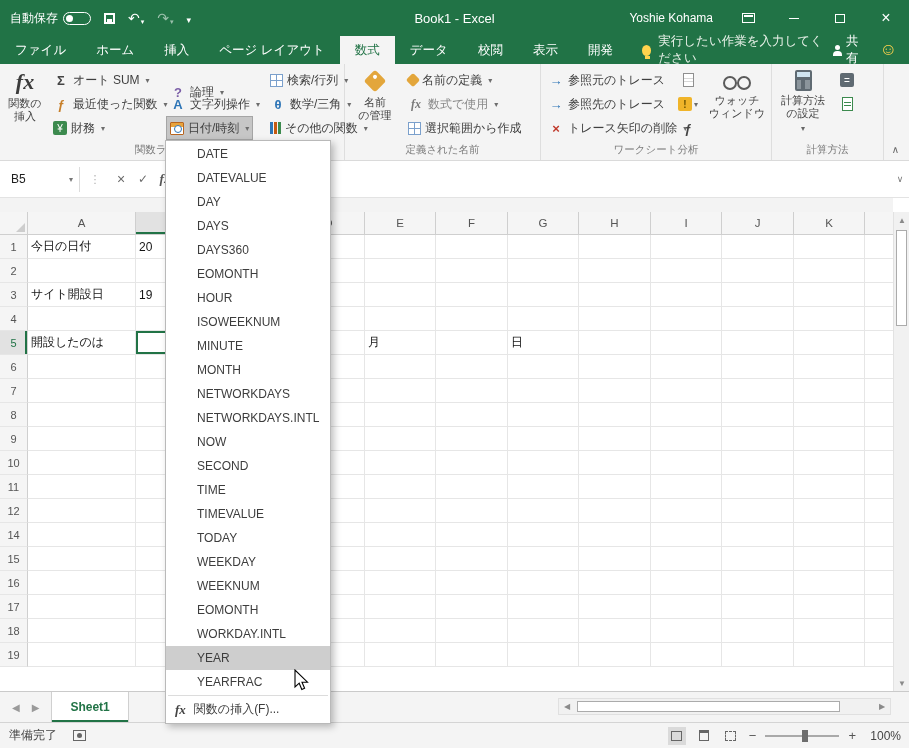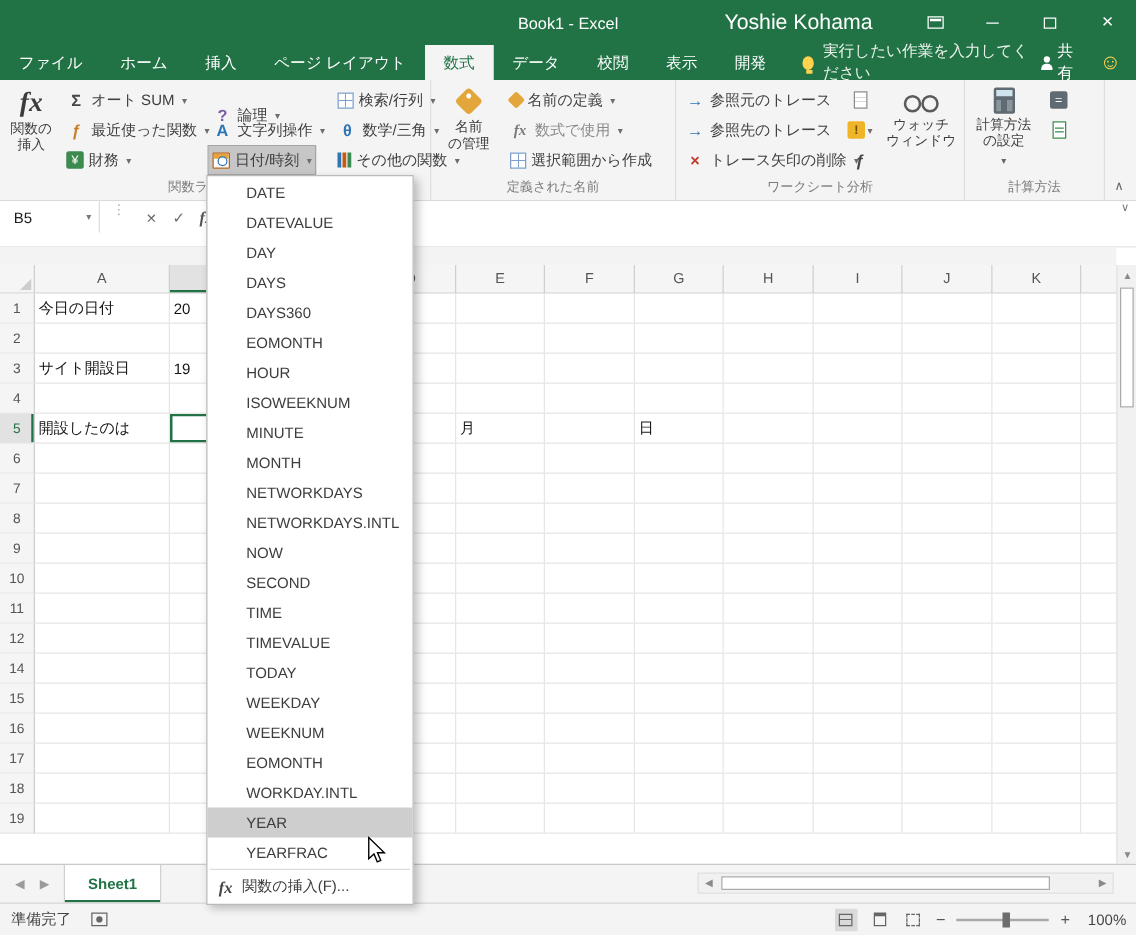--- a/index.html
+++ b/index.html
@@ -16,21 +16,21 @@
 .qbtn{display:flex;align-items:flex-end;font-size:14px;line-height:1}
 .qbtn .c{font-size:7px;margin-left:1px}
 .ic-save{width:11px;height:11px;border:2px solid #fff;position:relative}
 .ic-save::after{content:"";position:absolute;left:1px;right:1px;bottom:0;height:3px;background:#fff}
 .gly-undo::before{content:"↶"}
 .gly-redo::before{content:"↷"}
 .gly-qatc::before{content:"▾";font-size:9px}
 .dim{opacity:.55}
 .tb-title{position:absolute;left:0;right:0;top:0;height:36px;display:flex;align-items:center;justify-content:center;font-size:13px;pointer-events:none}
 .tb-right{margin-left:auto;display:flex;align-items:center;height:100%;z-index:2}
-.tb-user{font-size:17px;margin-right:27px}
+.tb-user{font-size:12px;margin-right:12px}
 .winbtn{width:46px;height:36px;display:flex;align-items:center;justify-content:center}
 .ic-ribopts{width:13px;height:10px;border:1px solid #fff;position:relative}
 .ic-ribopts::after{content:"";position:absolute;top:1px;left:1px;right:1px;height:2px;background:#fff}
 .ic-min{width:10px;height:1px;background:#fff}
 .ic-max{width:10px;height:9px;border:1px solid #fff}
 .ic-close::before{content:"×";font-size:16px}
 
 
 .tabrow{position:absolute;left:0;top:36px;right:0;height:28px;background:#217346;display:flex;align-items:stretch;color:#fff}
 .ftab,.rtab{display:flex;align-items:center;padding:0 15px;font-size:12.5px;white-space:nowrap}
@@ -91,21 +91,21 @@
 .ic-calcbig{width:17px;height:21px;background:#5f6a72;border-radius:2px;position:relative;margin:1px 0 1px}
 .ic-calcbig::before{content:"";position:absolute;top:2px;left:2px;right:2px;height:5px;background:#cfe3ef}
 .ic-calcbig::after{content:"";position:absolute;left:2px;right:2px;top:10px;bottom:2px;
  background:linear-gradient(to right,#8b959c 30%,transparent 30%,transparent 65%,#8b959c 65%),#5f6a72}
 .chip-calc{background:#5f6a72}.chip-calc::before{content:"="}
 .ic-sheetcalc{width:11px;height:14px;border:1px solid #3c8a4e;background:#fff;position:relative}
 .ic-sheetcalc::after{content:"";position:absolute;left:1px;right:1px;top:4px;height:1px;background:#3c8a4e;box-shadow:0 3px 0 #3c8a4e}
 .collapse{position:absolute;right:10px;bottom:5px;font-size:10px;color:#666}
 
 
-.fbar{position:absolute;left:0;top:161px;right:0;height:37px;background:#fff;border-bottom:1px solid #e3e3e3;display:flex;align-items:flex-start}
+.fbar{position:absolute;left:0;top:161px;right:0;height:37px;background:#fff;border-bottom:1px solid #e3e3e3;display:flex;align-items:center}
 .namebox{width:60px;height:25px;margin-left:3px;display:flex;align-items:center;padding-left:8px;font-size:12px;color:#1d1d1d}
 .nbcaret{width:17px;height:25px;display:flex;align-items:center;justify-content:center;font-size:8px;color:#777;border-right:1px solid #dcdcdc}
 .fsplit{width:30px;text-align:center;color:#b0b0b0;font-size:11px}
 .fbtn{width:22px;height:25px;display:flex;align-items:center;justify-content:center;color:#6a6a6a}
 .ig-x::before{content:"×";font-size:14px}
 .ig-check::before{content:"✓";font-size:12px}
 .ig-fxbar::before{content:"fx";font-family:"Liberation Serif","DejaVu Serif",serif;font-style:italic;font-weight:bold;font-size:13px;color:#555}
 .finput{flex:1;height:25px;border-left:1px solid #e2e2e2}
 .fexpand{width:18px;text-align:center;color:#777;font-size:9px}
 .gridgap{position:absolute;left:0;top:198px;width:893px;height:14px;background:#f3f3f3}
@@ -168,20 +168,40 @@
 .tlink span{color:#2367a6;font-size:11.5px}
 
 .cursor{position:absolute;left:293px;top:669px;z-index:70;pointer-events:none}
 </style>
 </head>
 <body>
 
 <div id="app">
 
   <div class="titlebar">
+    <div class="tb-left">
+      <div class="autosave">
+        <span>自動保存</span>
+        <span class="pill"></span>
+      </div>
+      <span class="qbtn">
+          <span class="ic-save"></span>
+        </span>
+      <span class="qbtn">
+          <span class="gly-undo"></span>
+          <span class="c">▾</span>
+        </span>
+      <span class="qbtn dim">
+          <span class="gly-redo"></span>
+          <span class="c">▾</span>
+        </span>
+      <span class="qbtn">
+          <span class="gly-qatc"></span>
+        </span>
+    </div>
     <div class="tb-title">Book1 - Excel</div>
     <div class="tb-right">
       <span class="tb-user">Yoshie Kohama</span>
       <span class="winbtn">
           <span class="ic-ribopts"></span>
         </span>
       <span class="winbtn">
           <span class="ic-min"></span>
         </span>
       <span class="winbtn">

